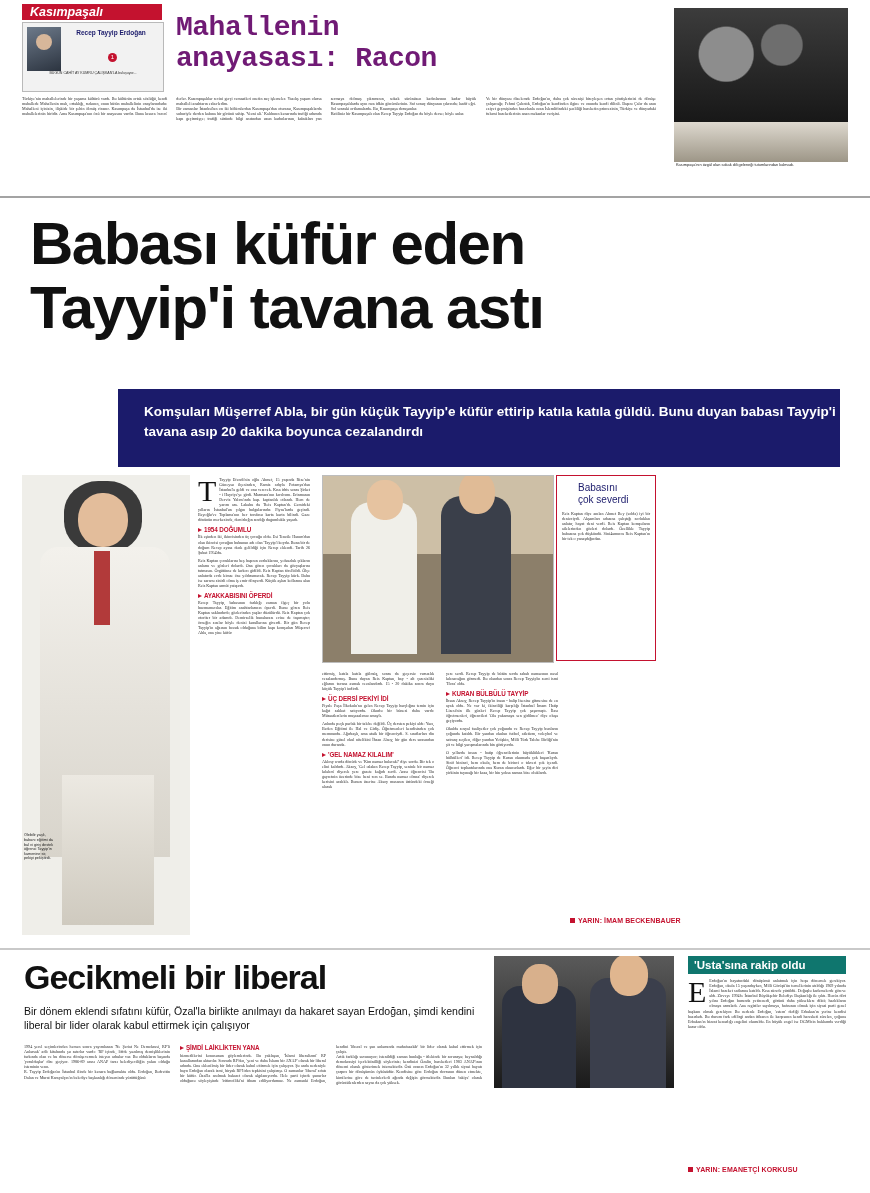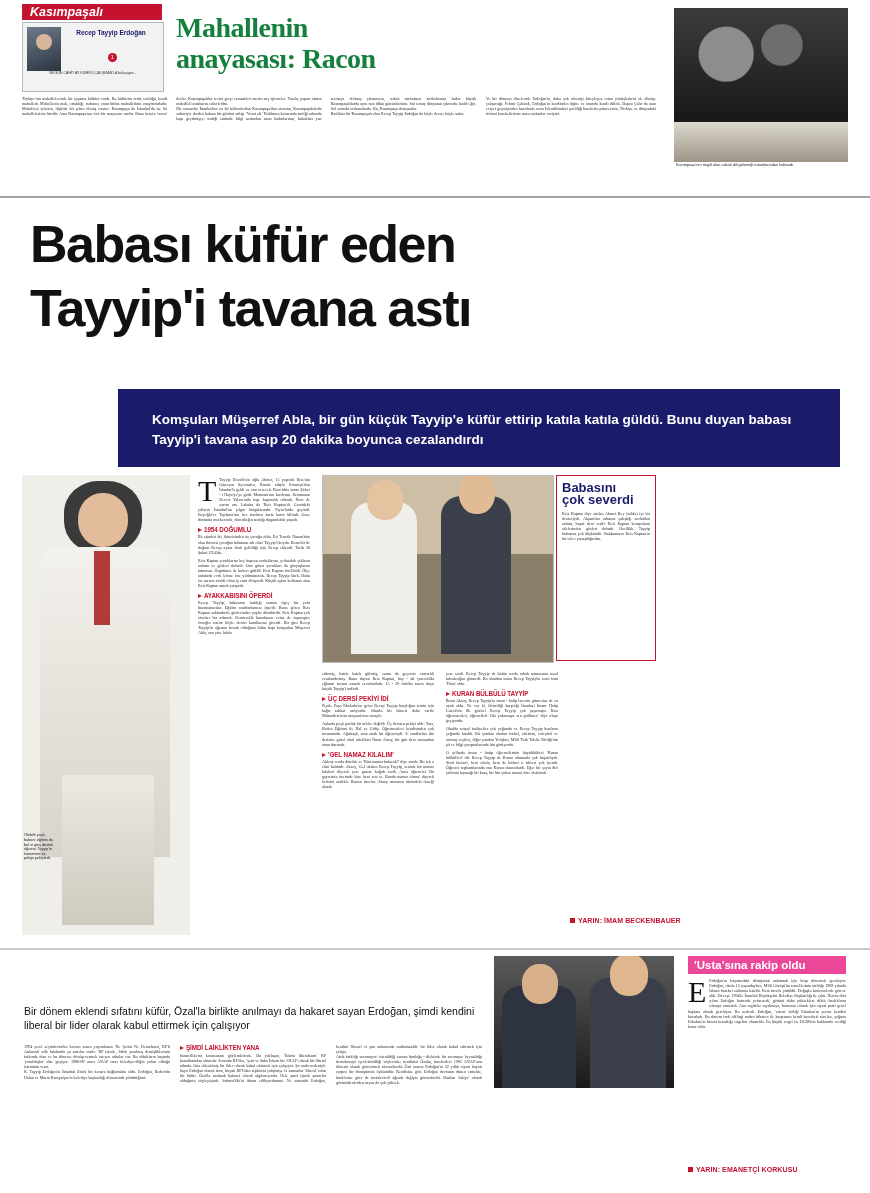--- a/index.html
+++ b/index.html
@@ -13,38 +13,38 @@
   .top{position:relative;height:196px;border-bottom:2px solid #a3a3a3;}
   .kasim-box{position:absolute;left:22px;top:4px;width:140px;height:16px;background:#c4122f;}
   .kasim-box span{display:block;color:#fff;font-family:"Liberation Sans",sans-serif;font-weight:bold;font-size:12.5px;line-height:16px;padding-left:8px;font-style:italic;}
   .author-card{position:absolute;left:22px;top:22px;width:140px;height:68px;border:1px solid #b9b9b9;background:#f2f2f2;}
   .author-photo{position:absolute;left:4px;top:4px;width:34px;height:44px;background:linear-gradient(160deg,#6d7a8a,#2c3440);}
   .author-photo:after{content:"";position:absolute;left:9px;top:7px;width:16px;height:16px;border-radius:50%;background:#d7b79a;}
   .author-name{position:absolute;left:42px;top:6px;width:92px;text-align:center;font-family:"Liberation Sans",sans-serif;font-size:6.5px;font-weight:bold;color:#1b1b6b;line-height:8px;}
   .author-badge{position:absolute;left:85px;top:30px;width:9px;height:9px;border-radius:50%;background:#c4122f;color:#fff;font-size:6px;line-height:9px;text-align:center;font-family:"Liberation Sans",sans-serif;}
   .author-sub{position:absolute;left:4px;top:48px;width:132px;text-align:center;font-size:3.6px;line-height:4.4px;color:#333;font-family:"Liberation Sans",sans-serif;}
 
-  .top-head{position:absolute;left:176px;top:12px;width:300px;font-family:Liberation Serif, serif;font-weight:bold;font-size:28px;line-height:31px;color:#15803d;letter-spacing:-0.5px;}
+  .top-head{position:absolute;left:176px;top:12px;width:300px;font-family:Liberation Mono, monospace;font-weight:bold;font-size:28px;line-height:31px;color:#701a75;letter-spacing:-0.5px;}
   .top-photo{position:absolute;right:22px;top:8px;width:174px;height:168px;background:#1e1e1e;overflow:hidden;}
   .tp-a{position:absolute;left:0;top:0;width:174px;height:132px;background:
       radial-gradient(circle at 30% 35%,#8d8d8d 0 18%,rgba(0,0,0,0) 19%),
       radial-gradient(circle at 62% 28%,#6e6e6e 0 14%,rgba(0,0,0,0) 15%),
       linear-gradient(180deg,#3c3c3c,#121212);}
   .tp-b{position:absolute;left:0;bottom:14px;width:174px;height:40px;background:linear-gradient(180deg,#ded9cf,#9d9687);}
   .tp-cap{position:absolute;left:0;bottom:0;width:174px;height:14px;background:#fff;color:#222;font-size:3.9px;line-height:4.6px;padding:1px 2px;box-sizing:border-box;font-family:"Liberation Sans",sans-serif;}
   .top-cols{position:absolute;left:22px;top:96px;width:454px;height:92px;column-count:3;column-gap:9px;}
   .top-cols2{position:absolute;left:486px;top:96px;width:170px;height:60px;}
 
   
   .hl-wrap{position:absolute;left:0;top:200px;width:870px;height:176px;background:#fff;}
-  .hl{position:absolute;left:30px;top:12px;width:810px;font-family:"Liberation Sans",sans-serif;font-weight:bold;font-size:52px;line-height:64px;color:#111;letter-spacing:-1.5px;}
+  .hl{position:absolute;left:30px;top:12px;width:810px;font-family:"Liberation Sans",sans-serif;font-weight:bold;font-size:60px;line-height:64px;color:#111;letter-spacing:-1.5px;}
 
   
   .spot{position:absolute;left:118px;top:389px;width:722px;height:78px;background:#1b1b6b;}
-  .spot p{margin:12px;padding:9px 0 0 22px;color:#fff;font-family:"Liberation Sans",sans-serif;font-weight:bold;font-size:13.5px;line-height:20px;}
+  .spot p{margin:4px;padding:9px 0 0 22px;color:#fff;font-family:"Liberation Sans",sans-serif;font-weight:bold;font-size:13.5px;line-height:20px;}
 
   
   .mid{position:absolute;left:0;top:467px;width:870px;height:478px;}
   .mid-photo{position:absolute;left:22px;top:8px;width:168px;height:460px;background:#efeee9;overflow:hidden;}
   .mp-head{position:absolute;left:42px;top:6px;width:78px;height:72px;border-radius:44%;background:#3a3a3a;}
   .mp-face{position:absolute;left:56px;top:18px;width:50px;height:54px;border-radius:48%;background:#e3bd9b;}
   .mp-suit{position:absolute;left:18px;top:72px;width:130px;height:310px;background:linear-gradient(180deg,#f3f1ec,#d8d4cb);border-radius:18px 18px 0 0;}
   .mp-tie{position:absolute;left:72px;top:76px;width:16px;height:74px;background:#b23a3a;}
   .mp-legs{position:absolute;left:40px;top:300px;width:92px;height:150px;background:linear-gradient(180deg,#ece9e2,#cfcabf);}
   .mp-cap{position:absolute;left:2px;bottom:74px;width:30px;font-size:3.8px;line-height:4.6px;color:#222;font-family:"Liberation Sans",sans-serif;}
@@ -55,38 +55,38 @@
   .sub-red .tri{display:inline-block;width:0;height:0;border-left:4px solid #c4122f;border-top:2.6px solid transparent;border-bottom:2.6px solid transparent;margin-right:2px;}
 
   .mid-photo2{position:absolute;left:322px;top:8px;width:230px;height:186px;border:1px solid #bdbdbd;background:#cfc6b4;overflow:hidden;}
   .m2-bg{position:absolute;inset:0;background:linear-gradient(180deg,#cdbfa6 0 42%,#8c7f6a 42% 100%);}
   .m2-p1{position:absolute;left:28px;top:26px;width:66px;height:152px;background:#f0efe9;border-radius:20px 20px 0 0;}
   .m2-p1:after{content:"";position:absolute;left:16px;top:-22px;width:36px;height:40px;border-radius:46%;background:#e6c3a0;}
   .m2-p2{position:absolute;left:118px;top:20px;width:70px;height:158px;background:#3a3f4a;border-radius:20px 20px 0 0;}
   .m2-p2:after{content:"";position:absolute;left:18px;top:-24px;width:36px;height:42px;border-radius:46%;background:#e0bb96;}
 
   .side-box{position:absolute;left:556px;top:8px;width:100px;height:186px;border:1px solid #c4122f;box-sizing:border-box;padding:6px 5px;}
-  .side-title{font-family:"Liberation Sans",sans-serif;font-weight:bold;font-size:13px;line-height:12px;color:#1b1b6b;margin:0 0 5px 0;}
+  .side-title{font-family:"Liberation Sans",sans-serif;font-weight:normal;font-size:10px;line-height:12px;color:#1b1b6b;margin:0 0 5px 16px;}
   .side-box p{margin:0;font-size:4.1px;line-height:5.1px;text-align:justify;color:#2b2b2b;}
 
   .yarin{font-family:"Liberation Sans",sans-serif;font-weight:bold;font-size:7px;color:#c4122f;letter-spacing:0.1px;}
   .yarin .sq{display:inline-block;width:5px;height:5px;background:#c4122f;margin-right:3px;}
 
   
   .bot{position:absolute;left:0;top:948px;width:870px;height:245px;border-top:2px solid #c9c9c9;}
   .bot-head{position:absolute;left:24px;top:8px;width:460px;font-family:"Liberation Sans",sans-serif;font-weight:bold;font-size:34px;line-height:38px;color:#111;letter-spacing:-1px;}
   .bot-spot{position:absolute;left:24px;top:54px;width:458px;font-family:"Liberation Sans",sans-serif;font-size:10.5px;line-height:14px;color:#111;}
   .bot-cols{position:absolute;left:24px;top:94px;width:458px;height:140px;column-count:3;column-gap:10px;}
   .bot-photo{position:absolute;left:494px;top:6px;width:180px;height:132px;background:#2b2b2b;overflow:hidden;}
   .bp-bg{position:absolute;inset:0;background:linear-gradient(180deg,#5a5a5a,#1a1a1a);}
   .bp-a{position:absolute;left:8px;top:30px;width:74px;height:102px;background:#2e3340;border-radius:18px 18px 0 0;}
   .bp-a:after{content:"";position:absolute;left:20px;top:-22px;width:36px;height:40px;border-radius:46%;background:#d8b08c;}
   .bp-b{position:absolute;left:96px;top:22px;width:76px;height:110px;background:#3b3f4c;border-radius:18px 18px 0 0;}
   .bp-b:after{content:"";position:absolute;left:20px;top:-24px;width:38px;height:42px;border-radius:46%;background:#e0b68f;}
-  .bot-red{position:absolute;left:688px;top:6px;width:158px;height:18px;background:#ec4899;}
+  .bot-red{position:absolute;left:688px;top:6px;width:158px;height:18px;background:#0f766e;}
   .bot-red span{display:block;color:#fff;font-family:"Liberation Sans",sans-serif;font-weight:bold;font-size:11.5px;line-height:18px;padding-left:6px;}
   .bot-right{position:absolute;left:688px;top:28px;width:158px;height:180px;}
 </style>
 </head>
 <body>
 
 <div class="page">
 
   <div class="top">
     <div class="kasim-box">
@@ -185,20 +185,21 @@
 çok severdi</div>
       <p>Reis Kaptan diye anılan Ahmet Bey (solda) iyi bir denizciydi. Akşamları adasına çalıştığı zorluklan anlatır, hayat deni verdi. Reis Kaptan komşuların ailelerinden gözleri dolardı. Özellikle Tayyip babasına çok düşkündü. Sini4amınca Reis Kaptan'ın bir tek o yanaşdığından.</p>
     </div>
 
     <div style="position:absolute;left:570px;top:450px;" class="yarin">
       <span class="sq"></span><span>YARIN: İMAM BECKENBAUER</span>
     </div>
   </div>
 
   <div class="bot">
+    <div class="bot-head">Gecikmeli bir liberal</div>
     <div class="bot-spot">Bir dönem eklendi sıfatını küfür, Özal'la birlikte anılmayı da hakaret sayan Erdoğan, şimdi kendini liberal bir lider olarak kabul ettirmek için çalışıyor</div>
 
     <div class="bot-cols">
       <div class="tiny">1994 yerel seçimlerinden hemen sonra yayımlanan 'Ne Şeriat Ne Demokrasi, RP'li Anlarsak' adlı kitabında şu satırlar vardı: 'RP içinde, liffde yazılmış demişliklerinin farkında olan ve bu dönerse dönüşevermek isteyen adaslar var. Bu oldukların başında 'yorulduşlar' dire geçiyor. 1986-89 arası ANAP tarzı belediyeciliğin yakın olduğu isteminin venn.</div>
       <div class="tiny">R. Tayyip Erdoğan'ın İstanbul ilinde bir kenara bağlamakta oldu. Erdoğan, Bedrettin Dalan ve Murat Karayalçın'ın belediye başkanlığı döneminde yürüttüğünü</div>
       <div class="sub-red"><span class="tri"></span>ŞİMDİ LAİKLİKTEN YANA</div>
       <div class="tiny">hizmetlilerini konusunun göylemlerinde. Bu yaklaşan, 'İslami liberalizmi' RP kanallarından aktarılır. Sonrada RP'den, 'yeni ve daha İslamı bir ANAP' olarak bir liberal adında. Ona eklenilmiş bir lider olarak kabul ettirmek için çalışıyor. Şu anda nedeniyle hayn Erdoğan olarak ismi, biryak RP'liden tepkisini çalıştırışı. O zamanlar 'liberal' sıfatı bir küfür. Özal'la anılmak hakaret olarak algılanıyordu. Hele parti içinde şunurlar olduğunu söyleyişinde 'iritimciliki'ni itham ediliyordumuz. Ne zamanki Erdoğan, kendini 'liberal ve şun anlamında muhafazakâr' bir lider olarak kabul ettirmek için çalıştı.</div>
       <div class="tiny">Artık farklığı savunuyor; istenildiği zaman bunlağa - itlekinde bir sorunsya; beynaldığı demokrasiyi içerlektinilliği söyleriniz; kendinizi Özalin, hareketleri 1983 ANAP'ının dönemi olarak gösterimek istemektedir. Özü oranın Erdoğan'ın 32 yıllık siyasi hayatı çarpıcı bir dönüşümün öyküsüdür. Kendisine göre Erdoğan dovranın dünen etmekte, kimilerine göre de tacinlerlerli ağında değişin görmektedir. Bunları 'takiye' olarak görüntülenlerden sayısı da çok yüksek.</div>
     </div>
 

